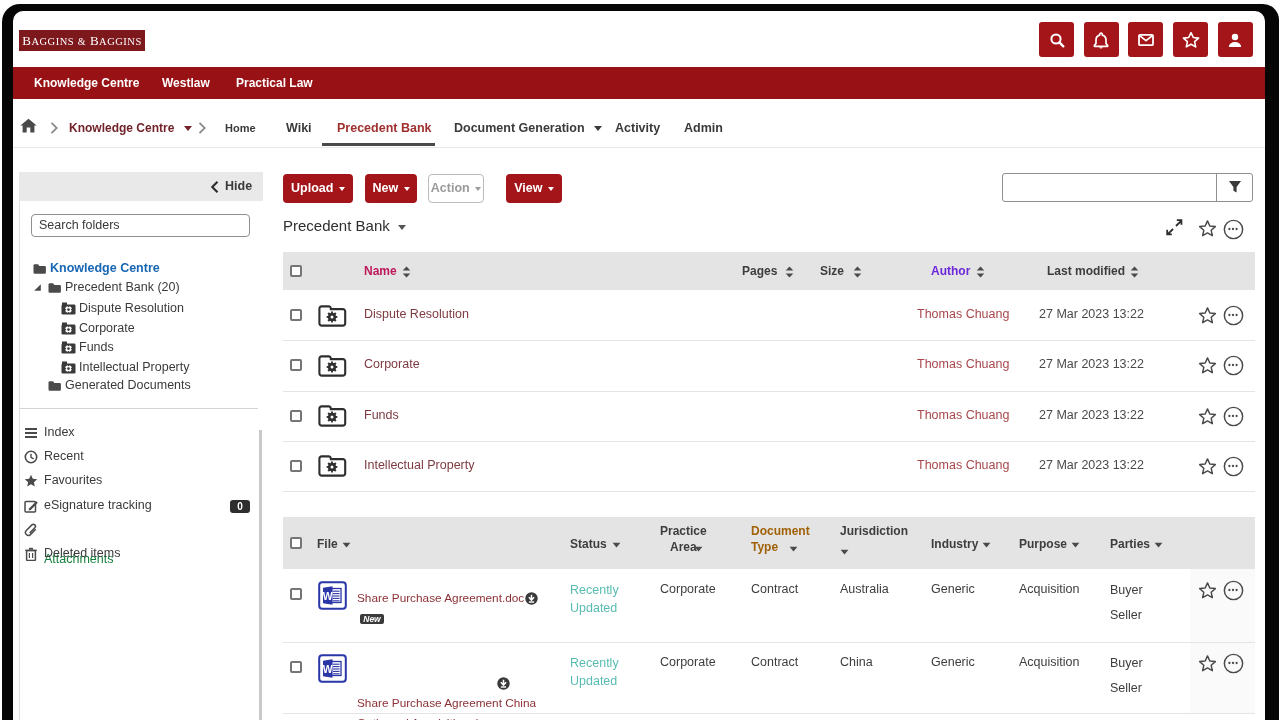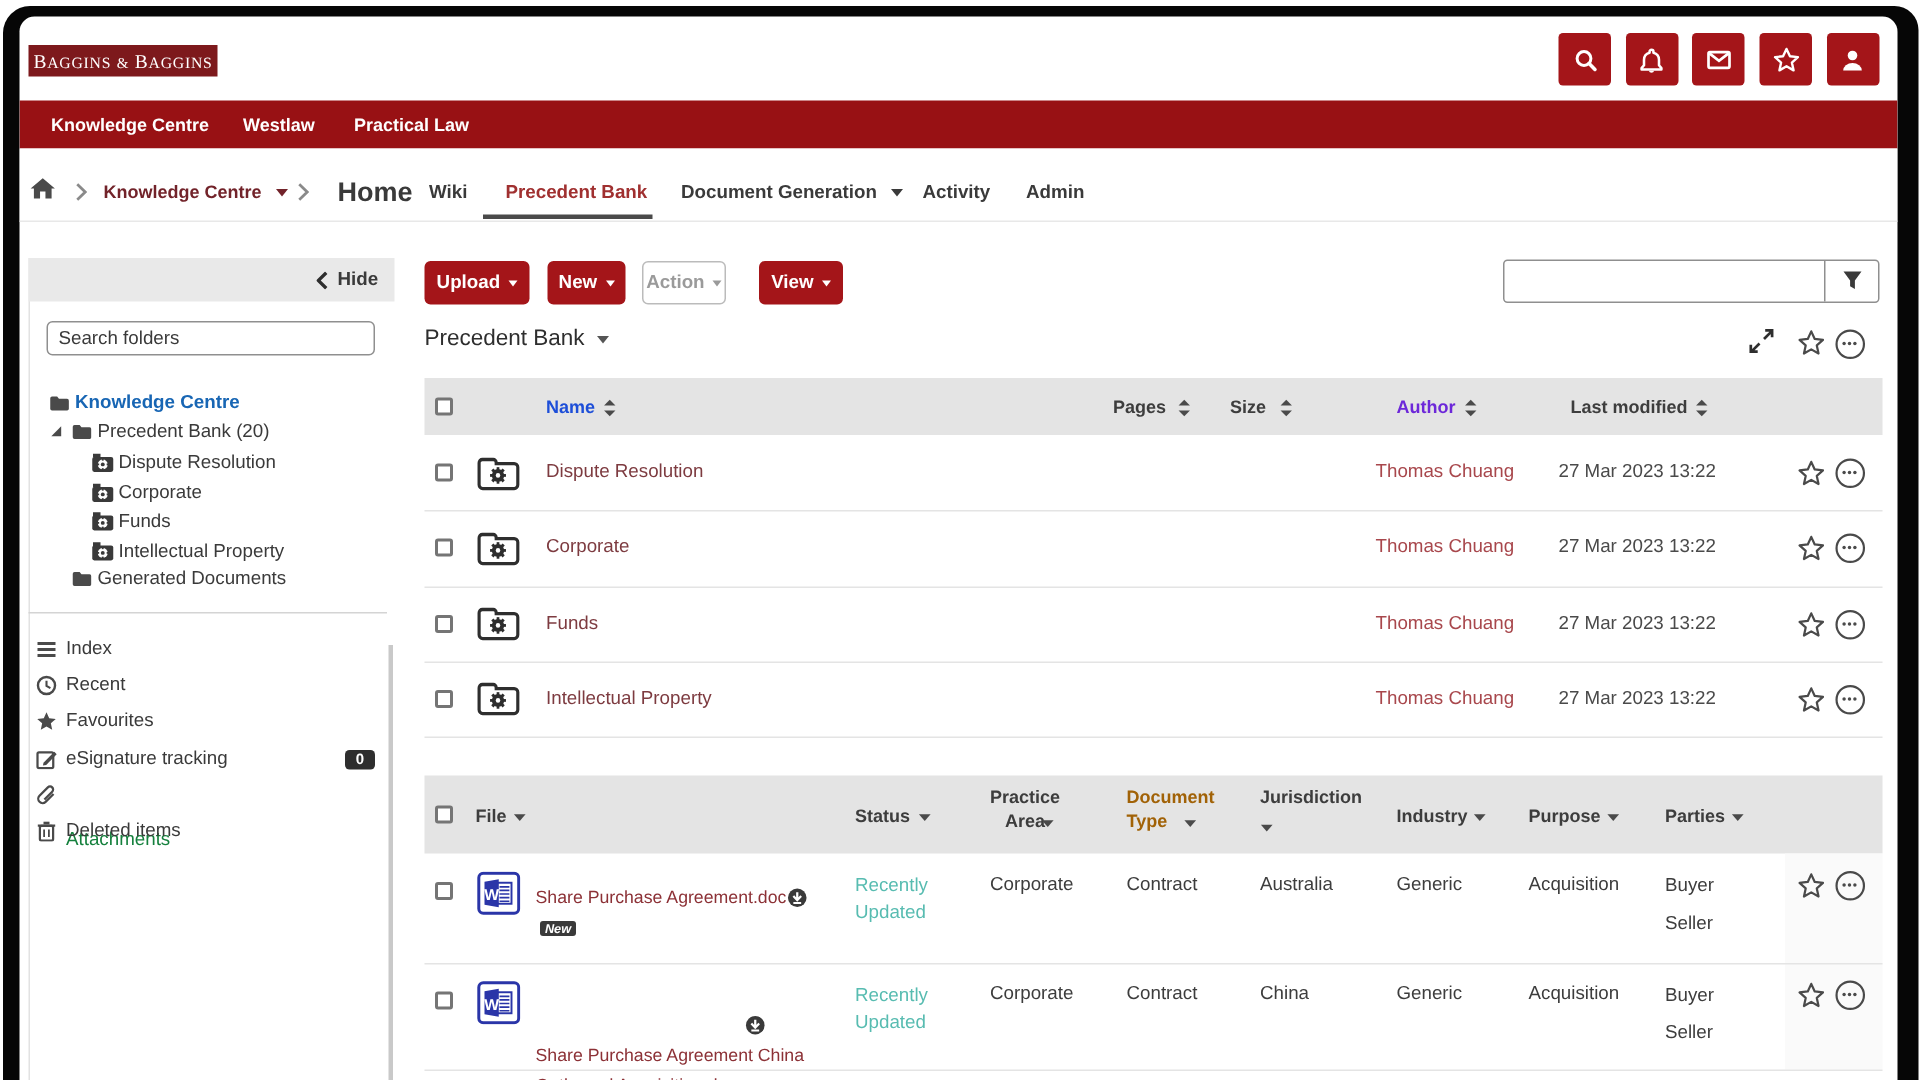--- a/index.html
+++ b/index.html
@@ -59,21 +59,21 @@
   <svg class="abs" style="left:7px; top:107px;" width="17" height="15" viewBox="0 0 17 15">
       <path d="M8.5 0.8 L16.6 7.6 H14.4 V14.4 H10.3 V9.6 H6.7 V14.4 H2.6 V7.6 H0.4 Z" fill="#4a4a4a"></path>
     </svg>
   <svg class="abs" style="left:37px; top:111px;" width="8" height="12" viewBox="0 0 8 12">
       <path d="M1.5 0.8 L6.8 6 L1.5 11.2" fill="none" stroke="#8a8a8a" stroke-width="1.8"></path>
     </svg>
   <div class="abs" style="left:56px; top:101px; height:32px; line-height:32px; color:#72232a; font-size:12px; font-weight:bold;">Knowledge Centre <span style="display:inline-block; width:0; height:0; border-left:4px solid transparent; border-right:4px solid transparent; border-top:5px solid #72232a; vertical-align:middle; margin-left:6px;"></span></div>
   <svg class="abs" style="left:185px; top:111px;" width="8" height="12" viewBox="0 0 8 12">
       <path d="M1.5 0.8 L6.8 6 L1.5 11.2" fill="none" stroke="#8a8a8a" stroke-width="1.8"></path>
     </svg>
-  <div class="abs" style="left:212px; top:101px; height:32px; line-height:32px; color:#3a3a3a; font-size:18px; font-weight:bold;">Home</div>
+  <div class="abs" style="left:212px; top:101px; height:32px; line-height:32px; color:#3a3a3a; font-size:11px; font-weight:bold;">Home</div>
   <div class="abs" style="left:273px; top:101px; height:32px; line-height:32px; color:#3a3a3a; font-size:12.5px; font-weight:bold;">Wiki</div>
   <div class="abs" style="left:324px; top:101px; height:32px; line-height:32px; color:#a03030; font-size:12.5px; font-weight:bold;">Precedent Bank</div>
   <div class="abs" style="left:309px; top:132px; width:113px; height:3px; background:#4a4a4a;"></div>
   <div class="abs" style="left:441px; top:101px; height:32px; line-height:32px; color:#3a3a3a; font-size:12.5px; font-weight:bold;">Document Generation <span style="display:inline-block; width:0; height:0; border-left:4px solid transparent; border-right:4px solid transparent; border-top:5px solid #3a3a3a; vertical-align:middle; margin-left:6px;"></span></div>
   <div class="abs" style="left:602px; top:101px; height:32px; line-height:32px; color:#3a3a3a; font-size:12.5px; font-weight:bold;">Activity</div>
   <div class="abs" style="left:671px; top:101px; height:32px; line-height:32px; color:#3a3a3a; font-size:12.5px; font-weight:bold;">Admin</div>
 
   <div class="abs" style="left:6px; top:161px; width:244px; height:548px; background:#fff; border-left:1px solid #e2e2e2;"></div>
   <div class="abs" style="left:6px; top:161px; width:244px; height:29px; background:#e9e9e9;"></div>
   <svg class="abs" style="left:198px; top:170px;" width="8" height="12" viewBox="0 0 8 12">
@@ -216,21 +216,21 @@
   <svg class="abs" style="left:1210px; top:208px;" width="21" height="21" viewBox="0 0 21 21">
       <circle cx="10" cy="10" r="8.7" fill="none" stroke="#4a4a4a" stroke-width="1.4" transform="scale(1.05)"></circle>
       <circle cx="6.4" cy="10" r="1.15" fill="#4a4a4a"></circle>
       <circle cx="10" cy="10" r="1.15" fill="#4a4a4a"></circle>
       <circle cx="13.6" cy="10" r="1.15" fill="#4a4a4a"></circle>
     </svg>
 
   <div class="abs" style="left:270px; top:241px; width:972px; height:38px; background:#e4e4e4;"></div>
   <div id="tableA">
       <span class="abs" style="left:277px; top:254px; width:12px; height:12px; border:2px solid #757575; border-radius:2px; background:#fff;"></span>
-      <div class="abs hdr" style="left: 351px; top: 253px; font-size: 12px; font-weight: bold; color: #1d4ed8;">Name</div>
+      <div class="abs hdr" style="left: 351px; top: 253px; font-size: 12px; font-weight: bold; color: #be185d;">Name</div>
       <svg class="abs" style="left:389px; top:255px;" width="9" height="12" viewBox="0 0 9 12">
         <path d="M4.5 0.5 L8.3 4.4 H0.7 Z" fill="#4a4a4a"></path>
         <path d="M4.5 11.5 L8.3 7.6 H0.7 Z" fill="#4a4a4a"></path>
       </svg>
       <div class="abs hdr" style="left: 729px; top: 253px; font-size: 12px; font-weight: bold; color: rgb(61, 61, 61);">Pages</div>
       <svg class="abs" style="left:772px; top:255px;" width="9" height="12" viewBox="0 0 9 12">
         <path d="M4.5 0.5 L8.3 4.4 H0.7 Z" fill="#4a4a4a"></path>
         <path d="M4.5 11.5 L8.3 7.6 H0.7 Z" fill="#4a4a4a"></path>
       </svg>
       <div class="abs hdr" style="left: 807px; top: 253px; font-size: 12px; font-weight: bold; color: rgb(61, 61, 61);">Size</div>

